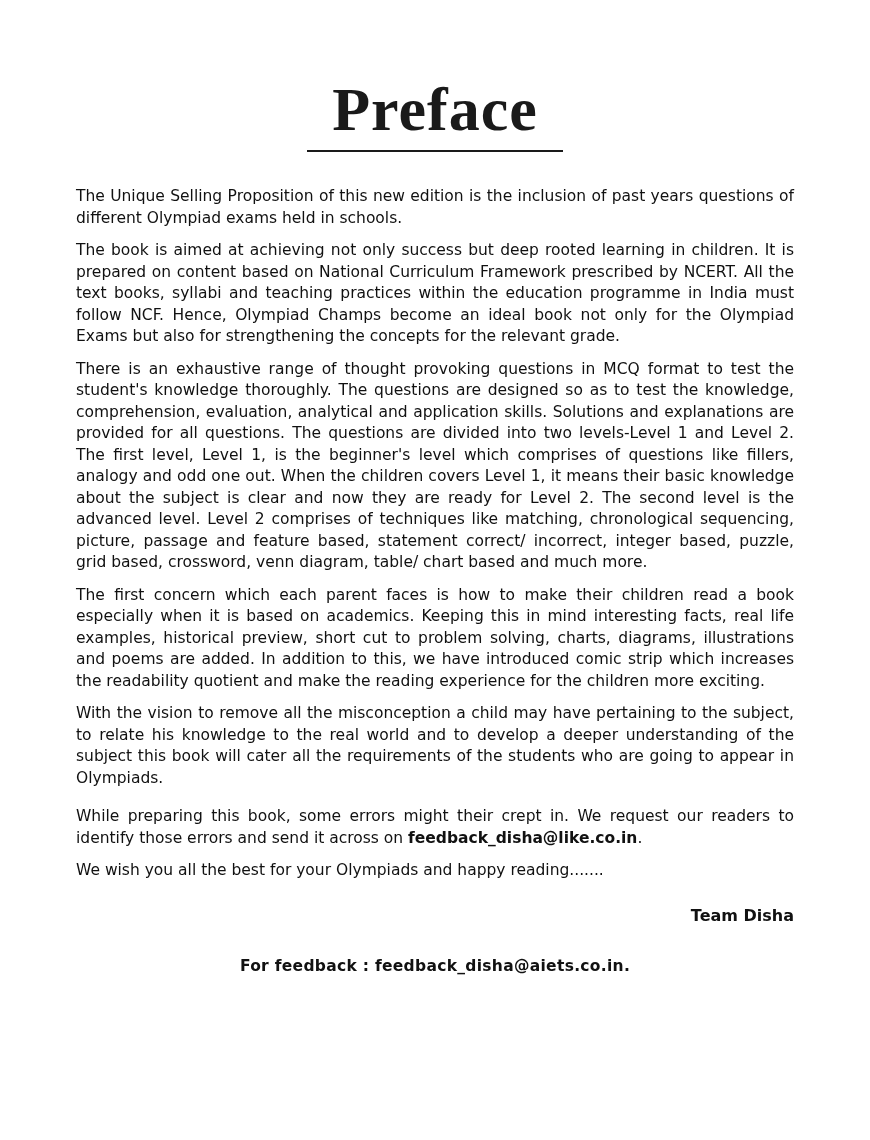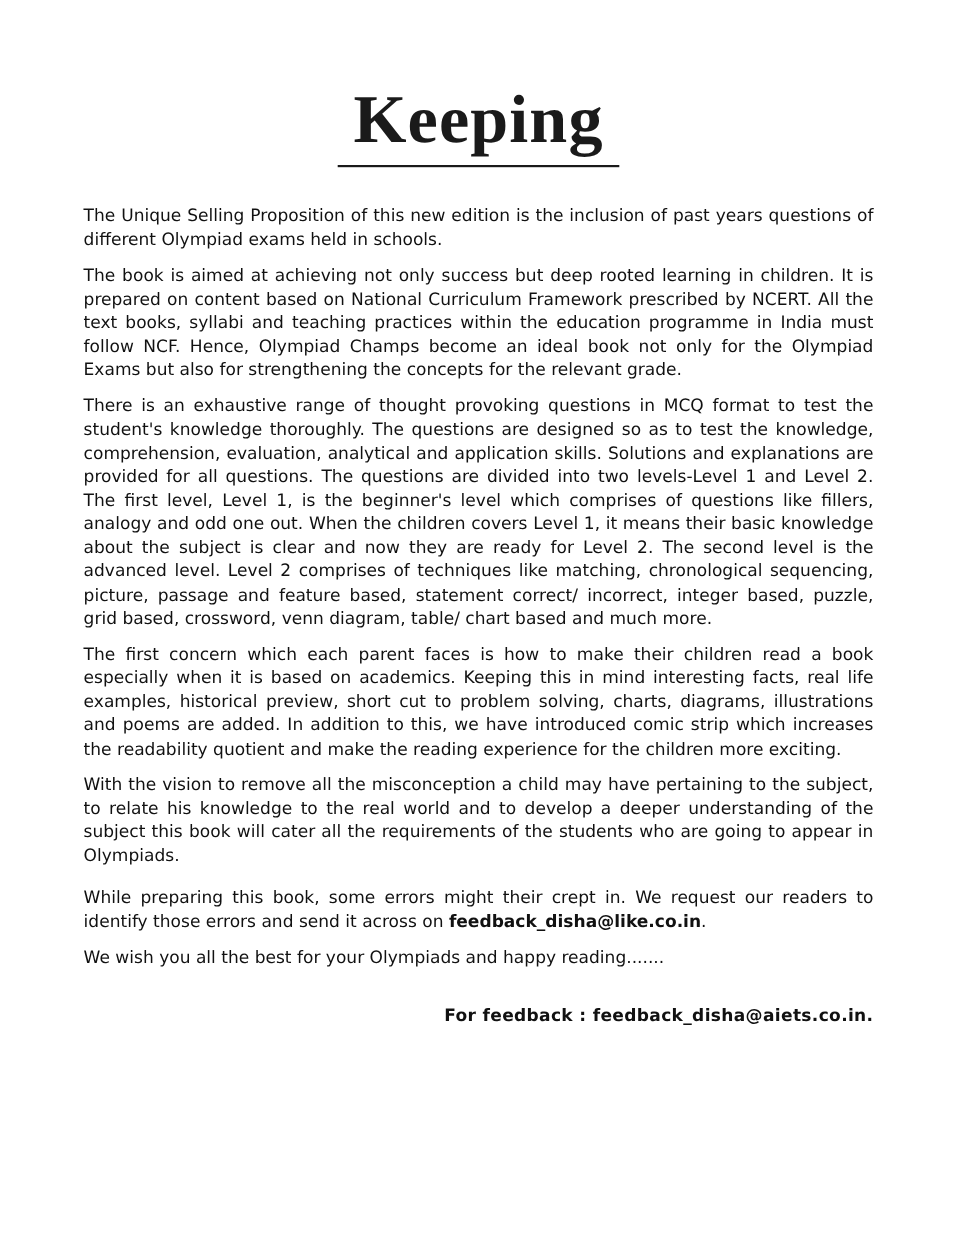--- a/index.html
+++ b/index.html
@@ -50,43 +50,44 @@
   .bold {
     font-weight: bold;
   }
   .signature {
     text-align: right;
     font-weight: bold;
     font-size: 16px;
     margin-top: 24px;
   }
   .feedback-line {
-    text-align: right;
+    text-align: center;
     font-weight: bold;
     font-size: 15.5px;
     margin-top: 32px;
     letter-spacing: 0.3px;
   }
 </style>
 </head>
 <body>
 
 <div class="page">
 
   <div class="title-wrap">
-    <h1 class="title">Keeping</h1>
+    <h1 class="title">Preface</h1>
     <div class="title-underline"></div>
   </div>
 
   <div class="body-text" id="body-paragraphs">
       <p class="para"><span>The Unique Selling Proposition of this new edition is the inclusion of past years questions of different Olympiad exams held in schools.</span></p>
       <p class="para"><span>The book is aimed at achieving not only success but deep rooted learning in children. It is prepared on content based on National Curriculum Framework prescribed by NCERT. All the text books, syllabi and teaching practices within the education programme in India must follow NCF. Hence, Olympiad Champs become an ideal book not only for the Olympiad Exams but also for strengthening the concepts for the relevant grade.</span></p>
       <p class="para"><span>There is an exhaustive range of thought provoking questions in MCQ format to test the student's knowledge thoroughly. The questions are designed so as to test the knowledge, comprehension, evaluation, analytical and application skills. Solutions and explanations are provided for all questions. The questions are divided into two levels-Level 1 and Level 2. The first level, Level 1, is the beginner's level which comprises of questions like fillers, analogy and odd one out. When the children covers Level 1, it means their basic knowledge about the subject is clear and now they are ready for Level 2. The second level is the advanced level. Level 2 comprises of techniques like matching, chronological sequencing, picture, passage and feature based, statement correct/ incorrect, integer based, puzzle, grid based, crossword, venn diagram, table/ chart based and much more.</span></p>
       <p class="para"><span>The first concern which each parent faces is how to make their children read a book especially when it is based on academics. Keeping this in mind interesting facts, real life examples, historical preview, short cut to problem solving, charts, diagrams, illustrations and poems are added. In addition to this, we have introduced comic strip which increases the readability quotient and make the reading experience for the children more exciting.</span></p>
       <p class="para"><span>With the vision to remove all the misconception a child may have pertaining to the subject, to relate his knowledge to the real world and to develop a deeper understanding of the subject this book will cater all the requirements of the students who are going to appear in Olympiads.</span></p>
       <p class="para gap-above"><span>While preparing this book, some errors might their crept in. We request our readers to identify those errors and send it across on </span><span class="bold">feedback_disha@like.co.in</span><span>.</span></p>
       <p class="para"><span>We wish you all the best for your Olympiads and happy reading.......</span></p>
     </div>
 
+  <div class="signature">Team Disha</div>
 
   <div class="feedback-line">For feedback : feedback_disha@aiets.co.in.</div>
 
 </div>
 
 </body></html>

